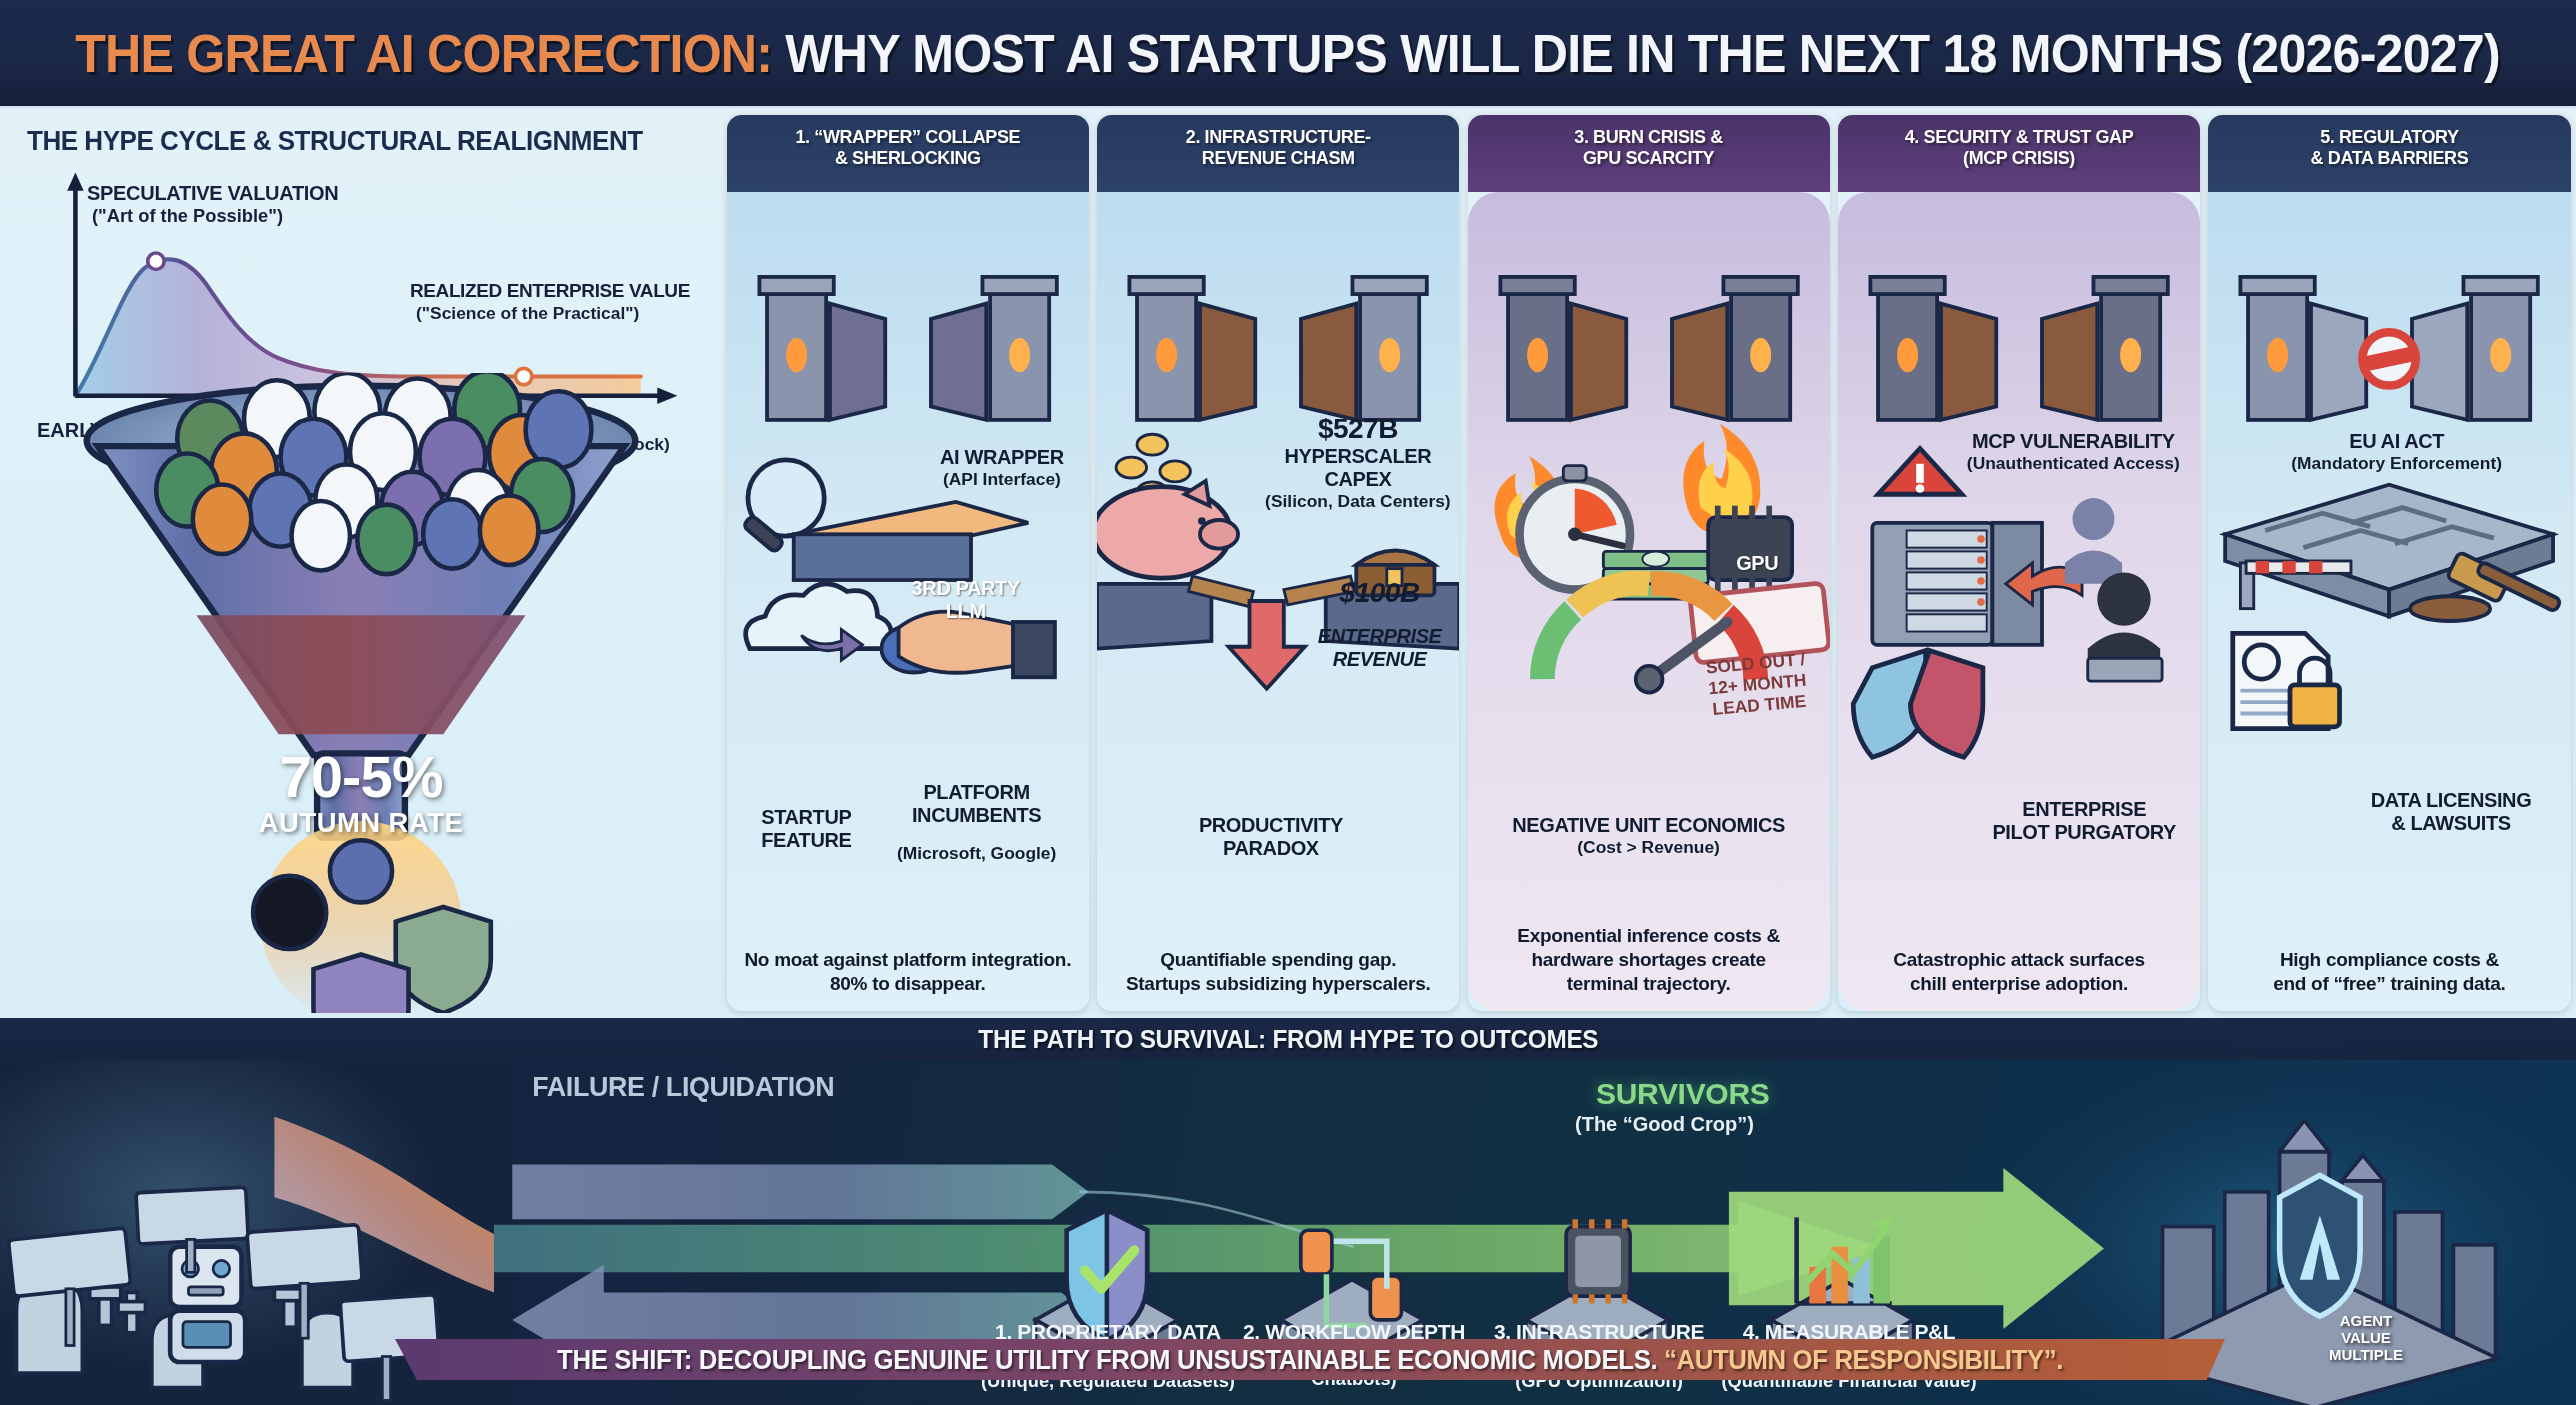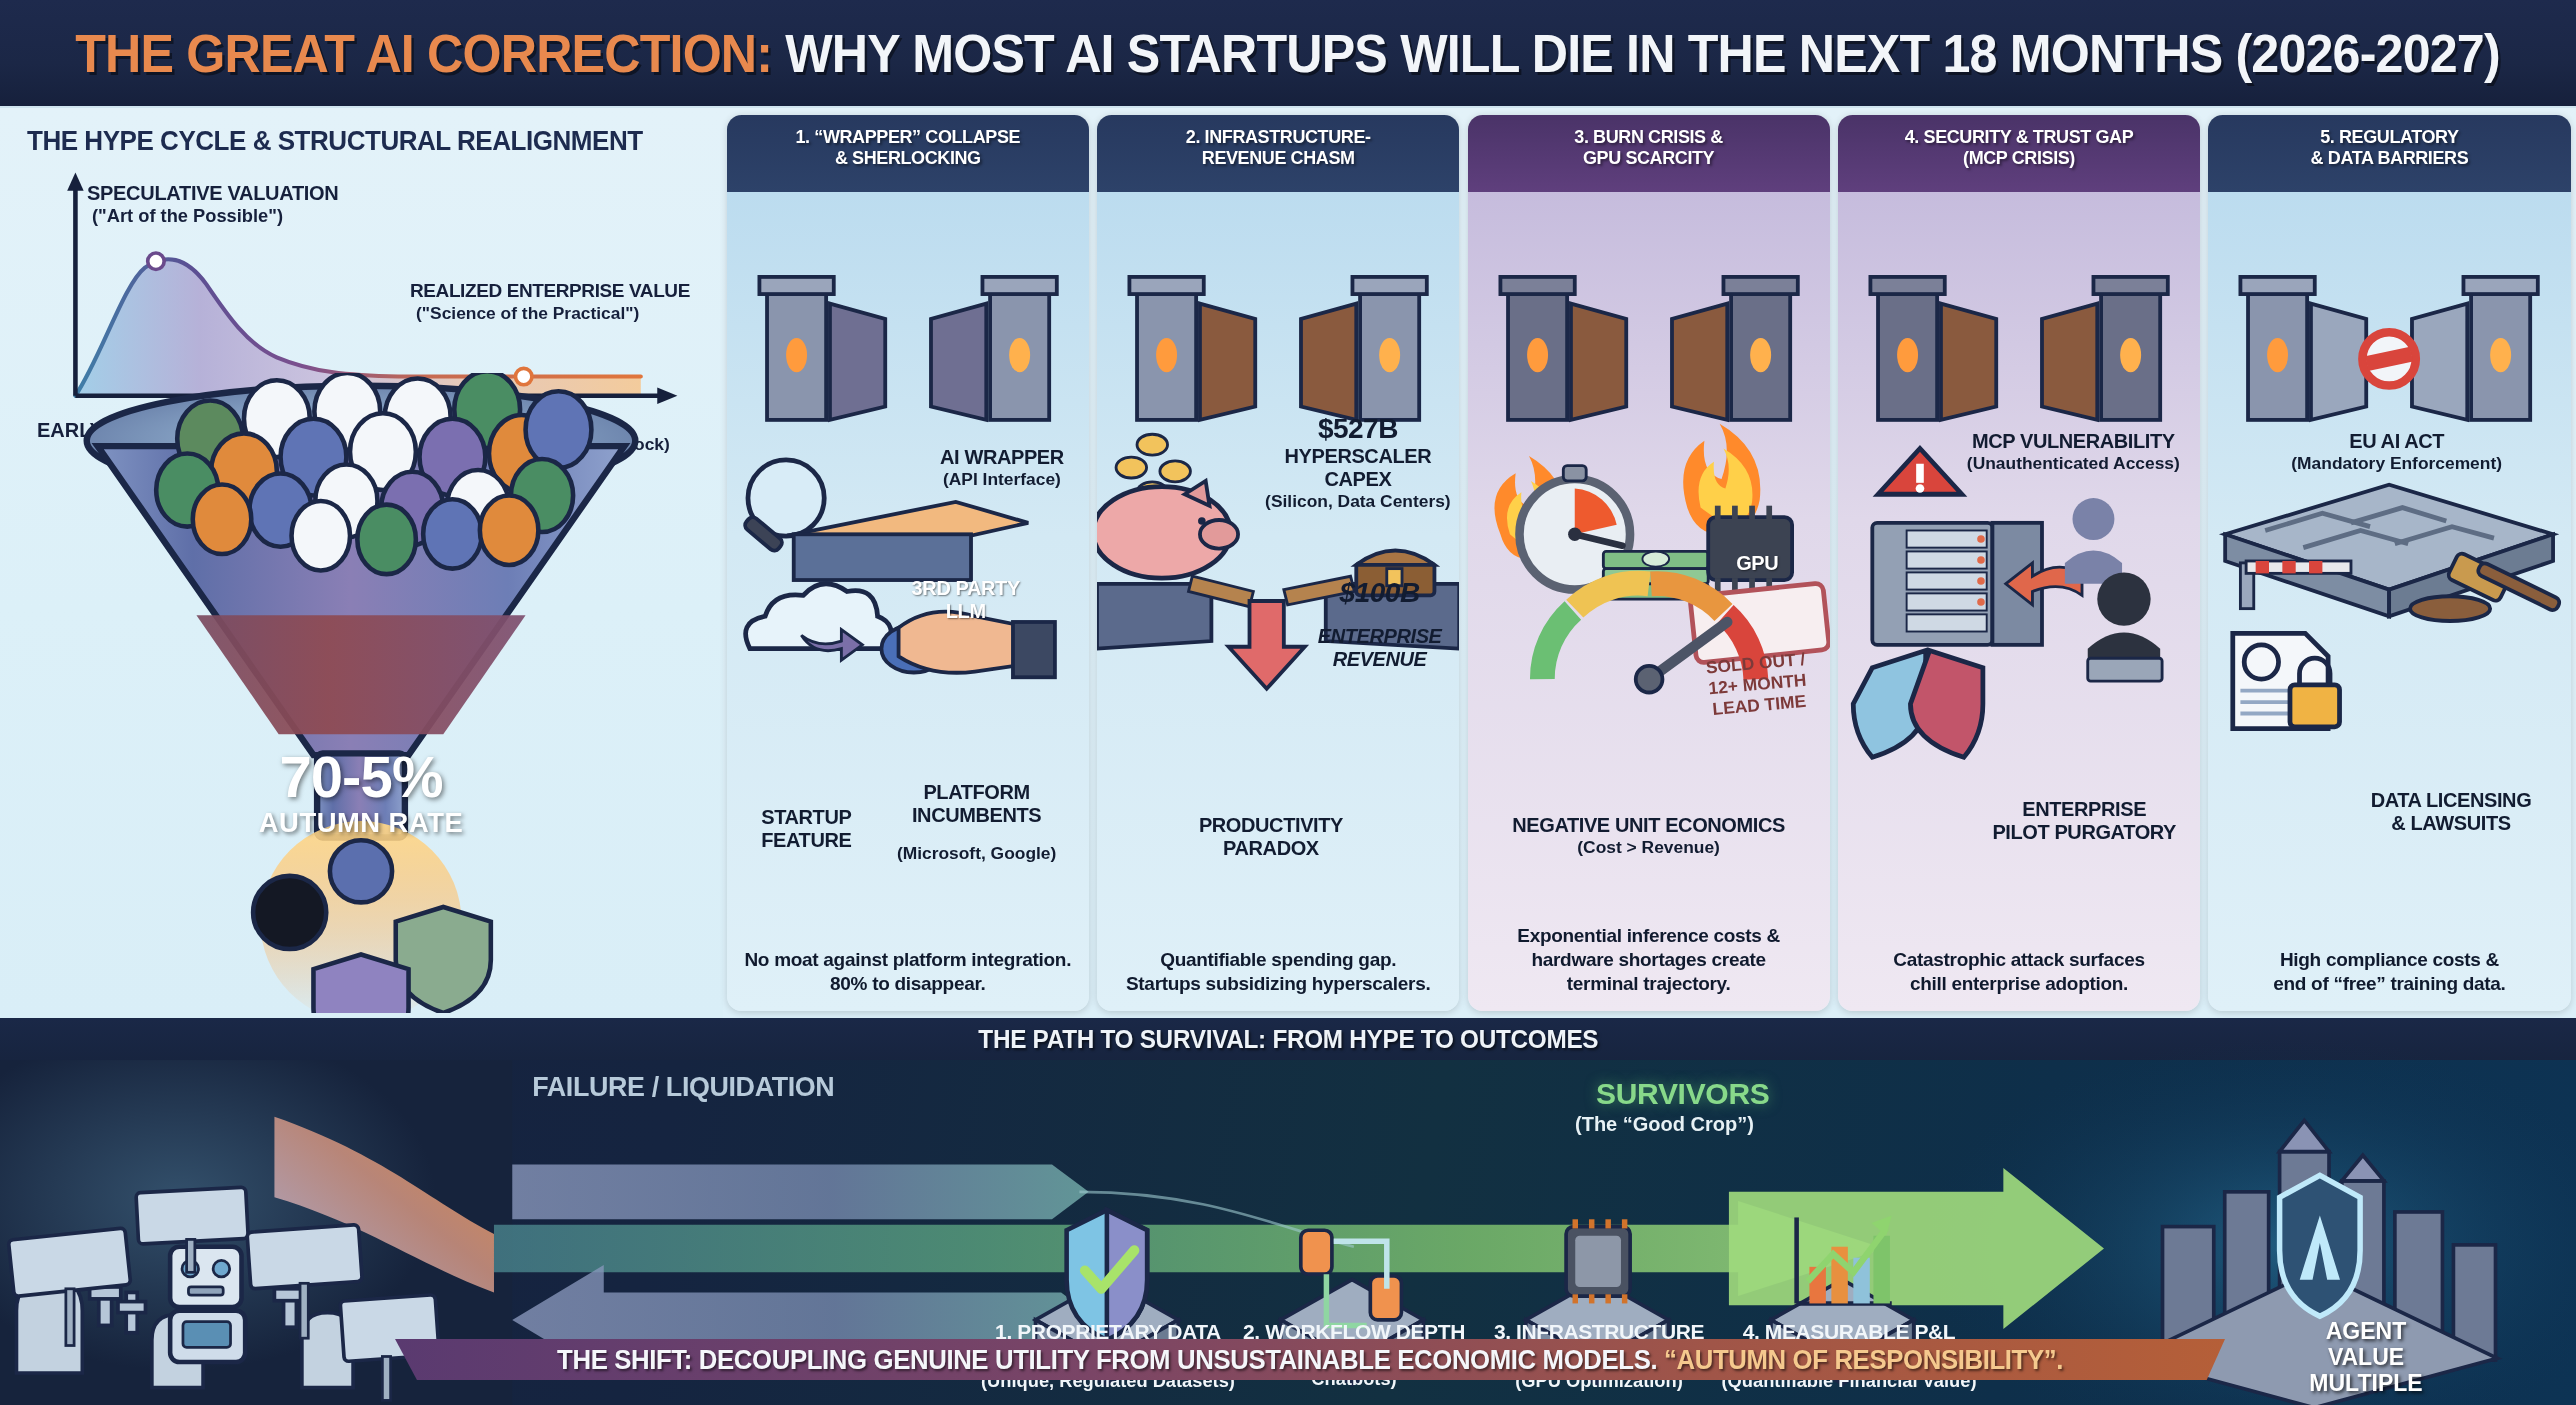--- a/index.html
+++ b/index.html
@@ -73,21 +73,21 @@
   }
   .panel-head{
     padding:12px 7.3px 11px; text-align:center; color:#fff;
     font-size:18px; font-weight:bold; line-height:1.14; letter-spacing:-0.4px;
     text-shadow:1.8px 1.8px 2.7px rgba(0,0,0,.45); min-height:77px;
   }
   .p-blue .panel-head{ background:linear-gradient(180deg,#27395f,#2d4269); }
   .p-purple .panel-head{ background:linear-gradient(180deg,#4a3368,#5f3f7d); }
   .panel-body{ flex:1; position:relative; }
   .p-blue .panel-body{ background:linear-gradient(180deg,#bcdcef 0%,#d3e9f4 42%,#dff0f8 100%); }
-  .p-purple .panel-body{ background:linear-gradient(180deg,#c6bcdd 0%,#e0d8ea 40%,#efe8f2 100%); }
+  .p-purple .panel-body{ background:linear-gradient(180deg,#c6bcdd 0%,#e0d8ea 40%,#efe8f2 100%);border-radius:31px; }
   .panel-art{ position:absolute; left:0; top:0; width:100%; height:72%; }
   .panel-foot{
     position:absolute; left:0; bottom:14.6px; width:100%; padding:0 12.8px;
     text-align:center; font-size:19px; font-weight:bold; color:#101a2e;
     line-height:1.26; letter-spacing:-0.3px;
   }
   .art-lbl{ position:absolute; font-weight:bold; color:#121c31; text-align:center; }
   .art-lbl .big{ display:block; font-size:20px; letter-spacing:-0.4px; }
   .art-lbl .sm{ display:block; font-size:17.4px; }
   .art-lbl .xl{ display:block; font-size:28px; letter-spacing:-0.5px; }
@@ -116,22 +116,22 @@
     position:absolute; left:1596px; top:59px; font-size:30px; font-weight:bold;
     color:#88d98a; letter-spacing:-0.3px; text-shadow:0 0 12.8px rgba(110,220,120,.5);
   }
   #survivors-sub{
     position:absolute; left:1575px; top:95px; font-size:20px; font-weight:bold; color:#e7f1f5;
   }
   .surv-step{ position:absolute; text-align:center; color:#f1f6fa; }
   .surv-step .s-title{ display:block; font-size:21px; font-weight:bold; letter-spacing:-0.4px; }
   .surv-step .s-sub{ display:block; font-size:18.3px; font-weight:bold; margin-top:1.8px; }
   #agent-lbl{
-    position:absolute; left:2270px; top:300px; width:192px; text-align:center;
-    color:#fff; font-size:23px; font-weight:bold; line-height:1.14;
+    position:absolute; left:2270px; top:294px; width:192px; text-align:center;
+    color:#fff; font-size:15px; font-weight:bold; line-height:1.14;
     text-shadow:1.8px 1.8px 3.7px rgba(0,0,0,.7);
   }
   #shift-banner{
     position:absolute; left:395px; top:1339px; width:1830px; height:41px;
     background:linear-gradient(90deg,#5a3a70 0%,#7a4566 38%,#a05548 72%,#b55f38 100%);
     clip-path:polygon(0 0,100% 0,99% 100%,1.2% 100%);
     display:flex; align-items:center; justify-content:center;
     box-shadow:0 2.7px 9.1px rgba(0,0,0,.5);
   }
   #shift-text{

